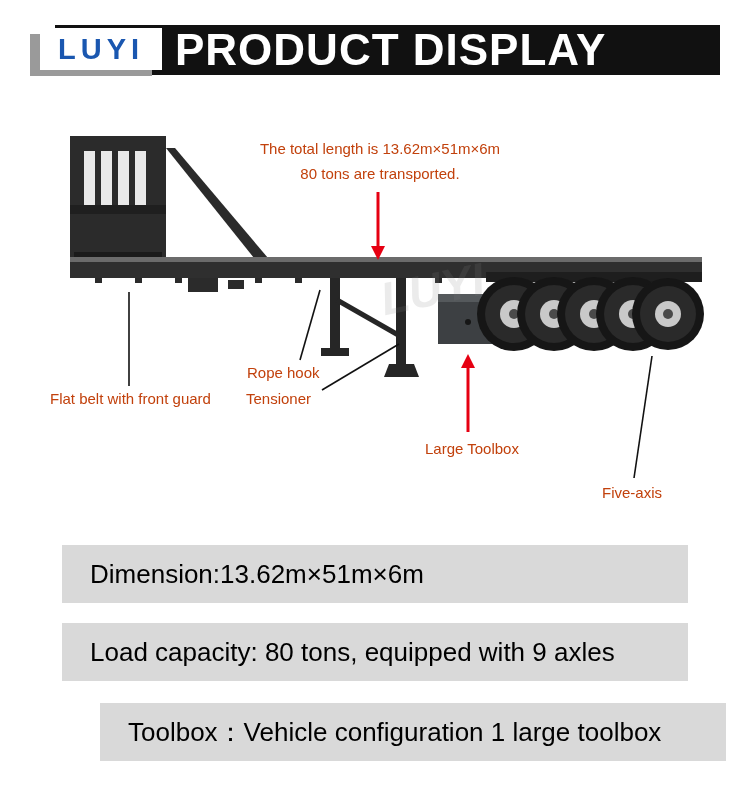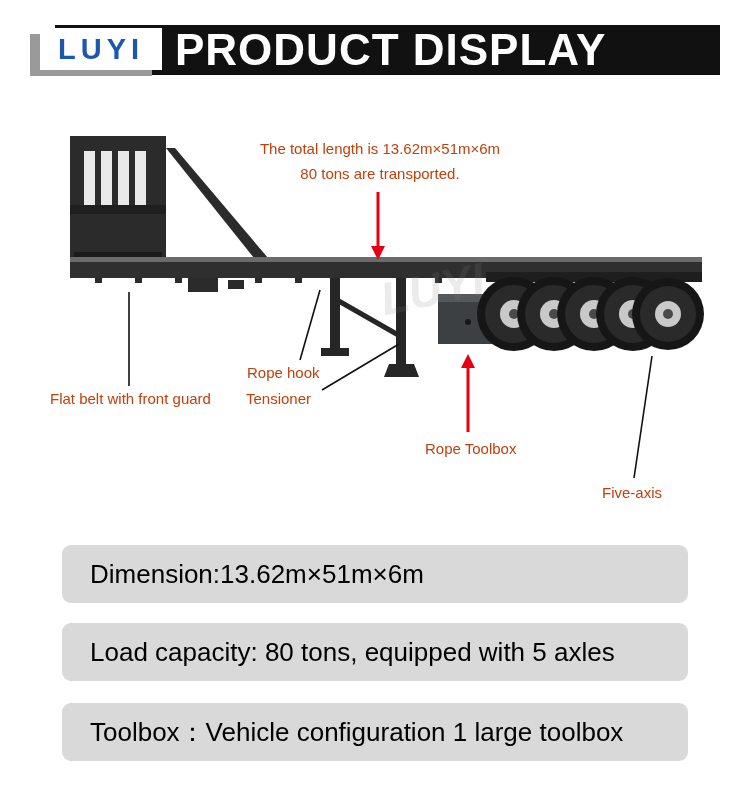--- a/index.html
+++ b/index.html
@@ -73,31 +73,31 @@
     white-space: nowrap;
   }
   .ann-center { text-align: center; }
 
   
   .spec-bar {
     position: absolute;
     left: 62px;
     width: 626px; height: 58px;
     background: #d9d9d9;
-    border-radius: 9px;
+    border-radius: 0;
     line-height: 58px;
     padding-left: 28px;
     font-size: 26px;
     color: #000000;
     white-space: nowrap;
     overflow: hidden;
   }
   .spec-1 { top: 545px; }
   .spec-2 { top: 623px; }
-  .spec-3 { top: 703px; }
+  .spec-3 { top: 703px; margin-left: 38px; }
 </style>
 </head>
 <body>
 
 <div class="page">
 
   <div class="header-bar"></div>
   <div class="header-title">PRODUCT DISPLAY</div>
   <div class="logo-shadow"></div>
   <div class="logo-box">
@@ -196,20 +196,20 @@
     <line x1="652" y1="356" x2="634" y2="478" stroke="#111" stroke-width="1.6"></line>
   </svg>
 
   <div class="watermark">LUYI</div>
 
   <div class="ann ann-center" style="left:190px; top:140px; width:380px;">The total length is 13.62m×51m×6m</div>
   <div class="ann ann-center" style="left:190px; top:165px; width:380px;">80 tons are transported.</div>
   <div class="ann" style="left:50px; top:390px;">Flat belt with front guard</div>
   <div class="ann" style="left:247px; top:364px;">Rope hook</div>
   <div class="ann" style="left:246px; top:390px;">Tensioner</div>
-  <div class="ann" style="left:425px; top:440px;">Rope Toolbox</div>
+  <div class="ann" style="left:425px; top:440px;">Large Toolbox</div>
   <div class="ann" style="left:602px; top:484px;">Five-axis</div>
 
   <div class="spec-bar spec-1">Dimension:13.62m×51m×6m</div>
-  <div class="spec-bar spec-2">Load capacity: 80 tons, equipped with 5 axles</div>
+  <div class="spec-bar spec-2">Load capacity: 80 tons, equipped with 9 axles</div>
   <div class="spec-bar spec-3">Toolbox：Vehicle configuration 1 large toolbox</div>
 
 </div>
 
 </body></html>

